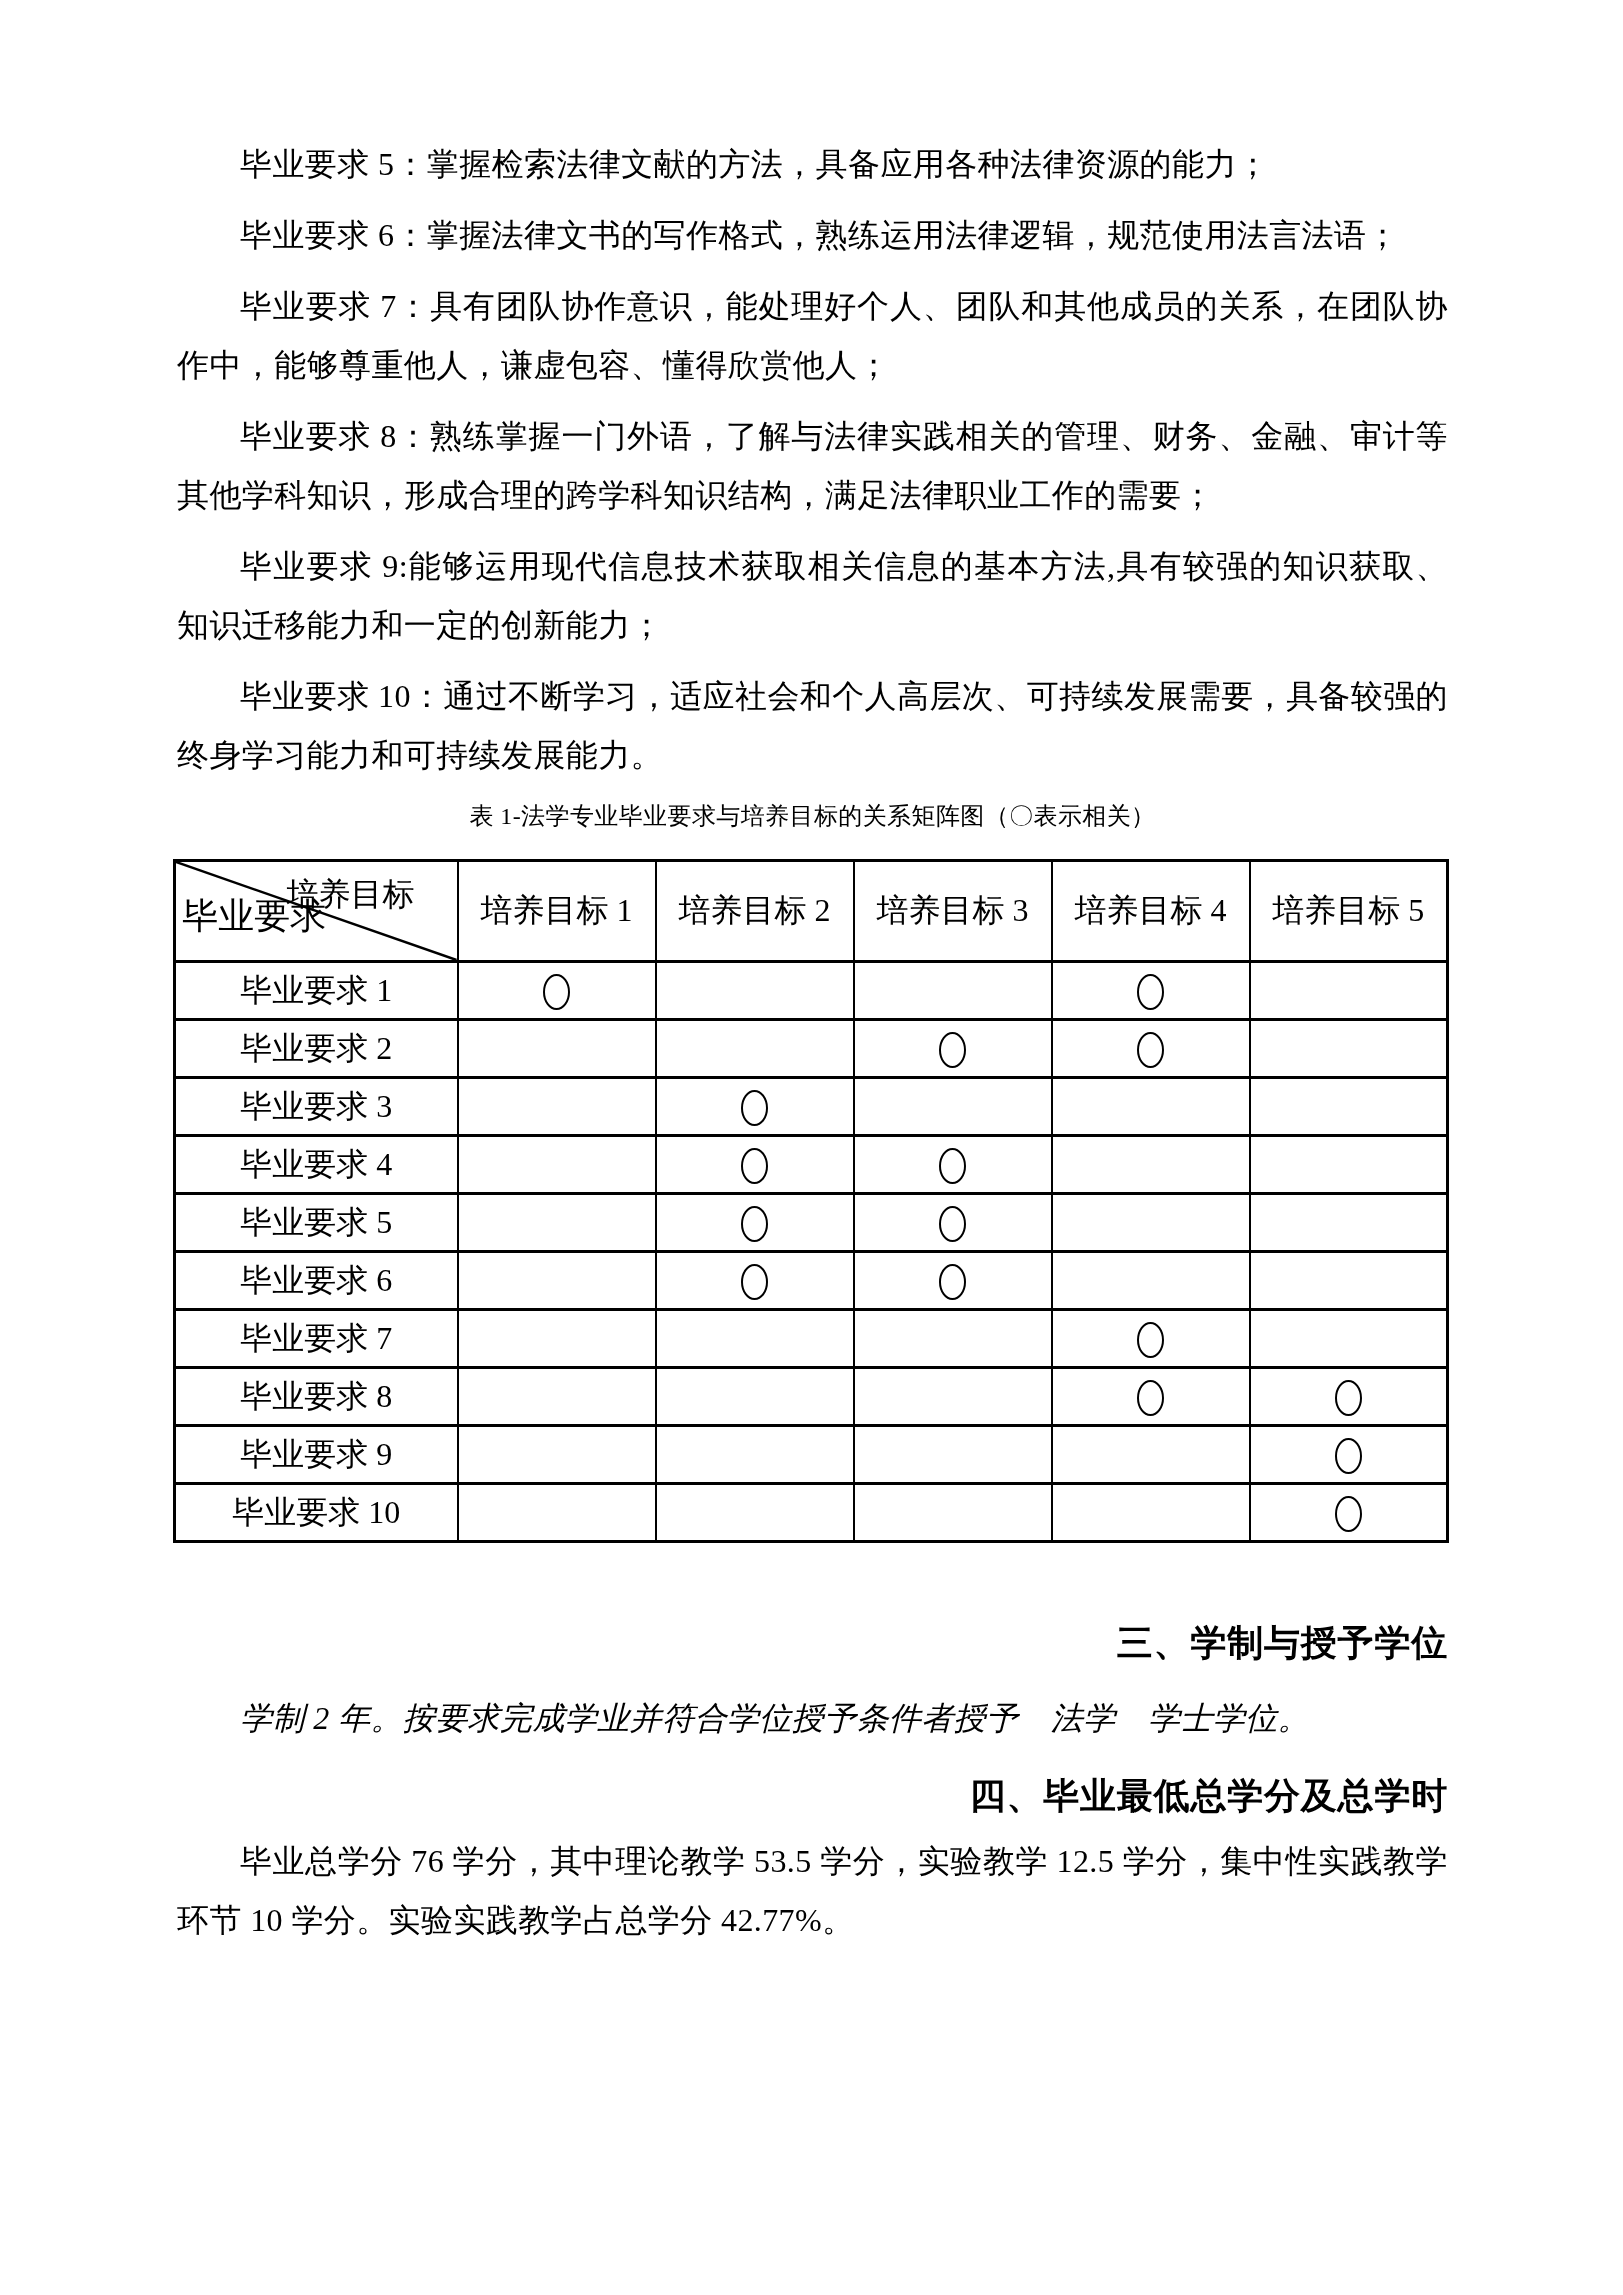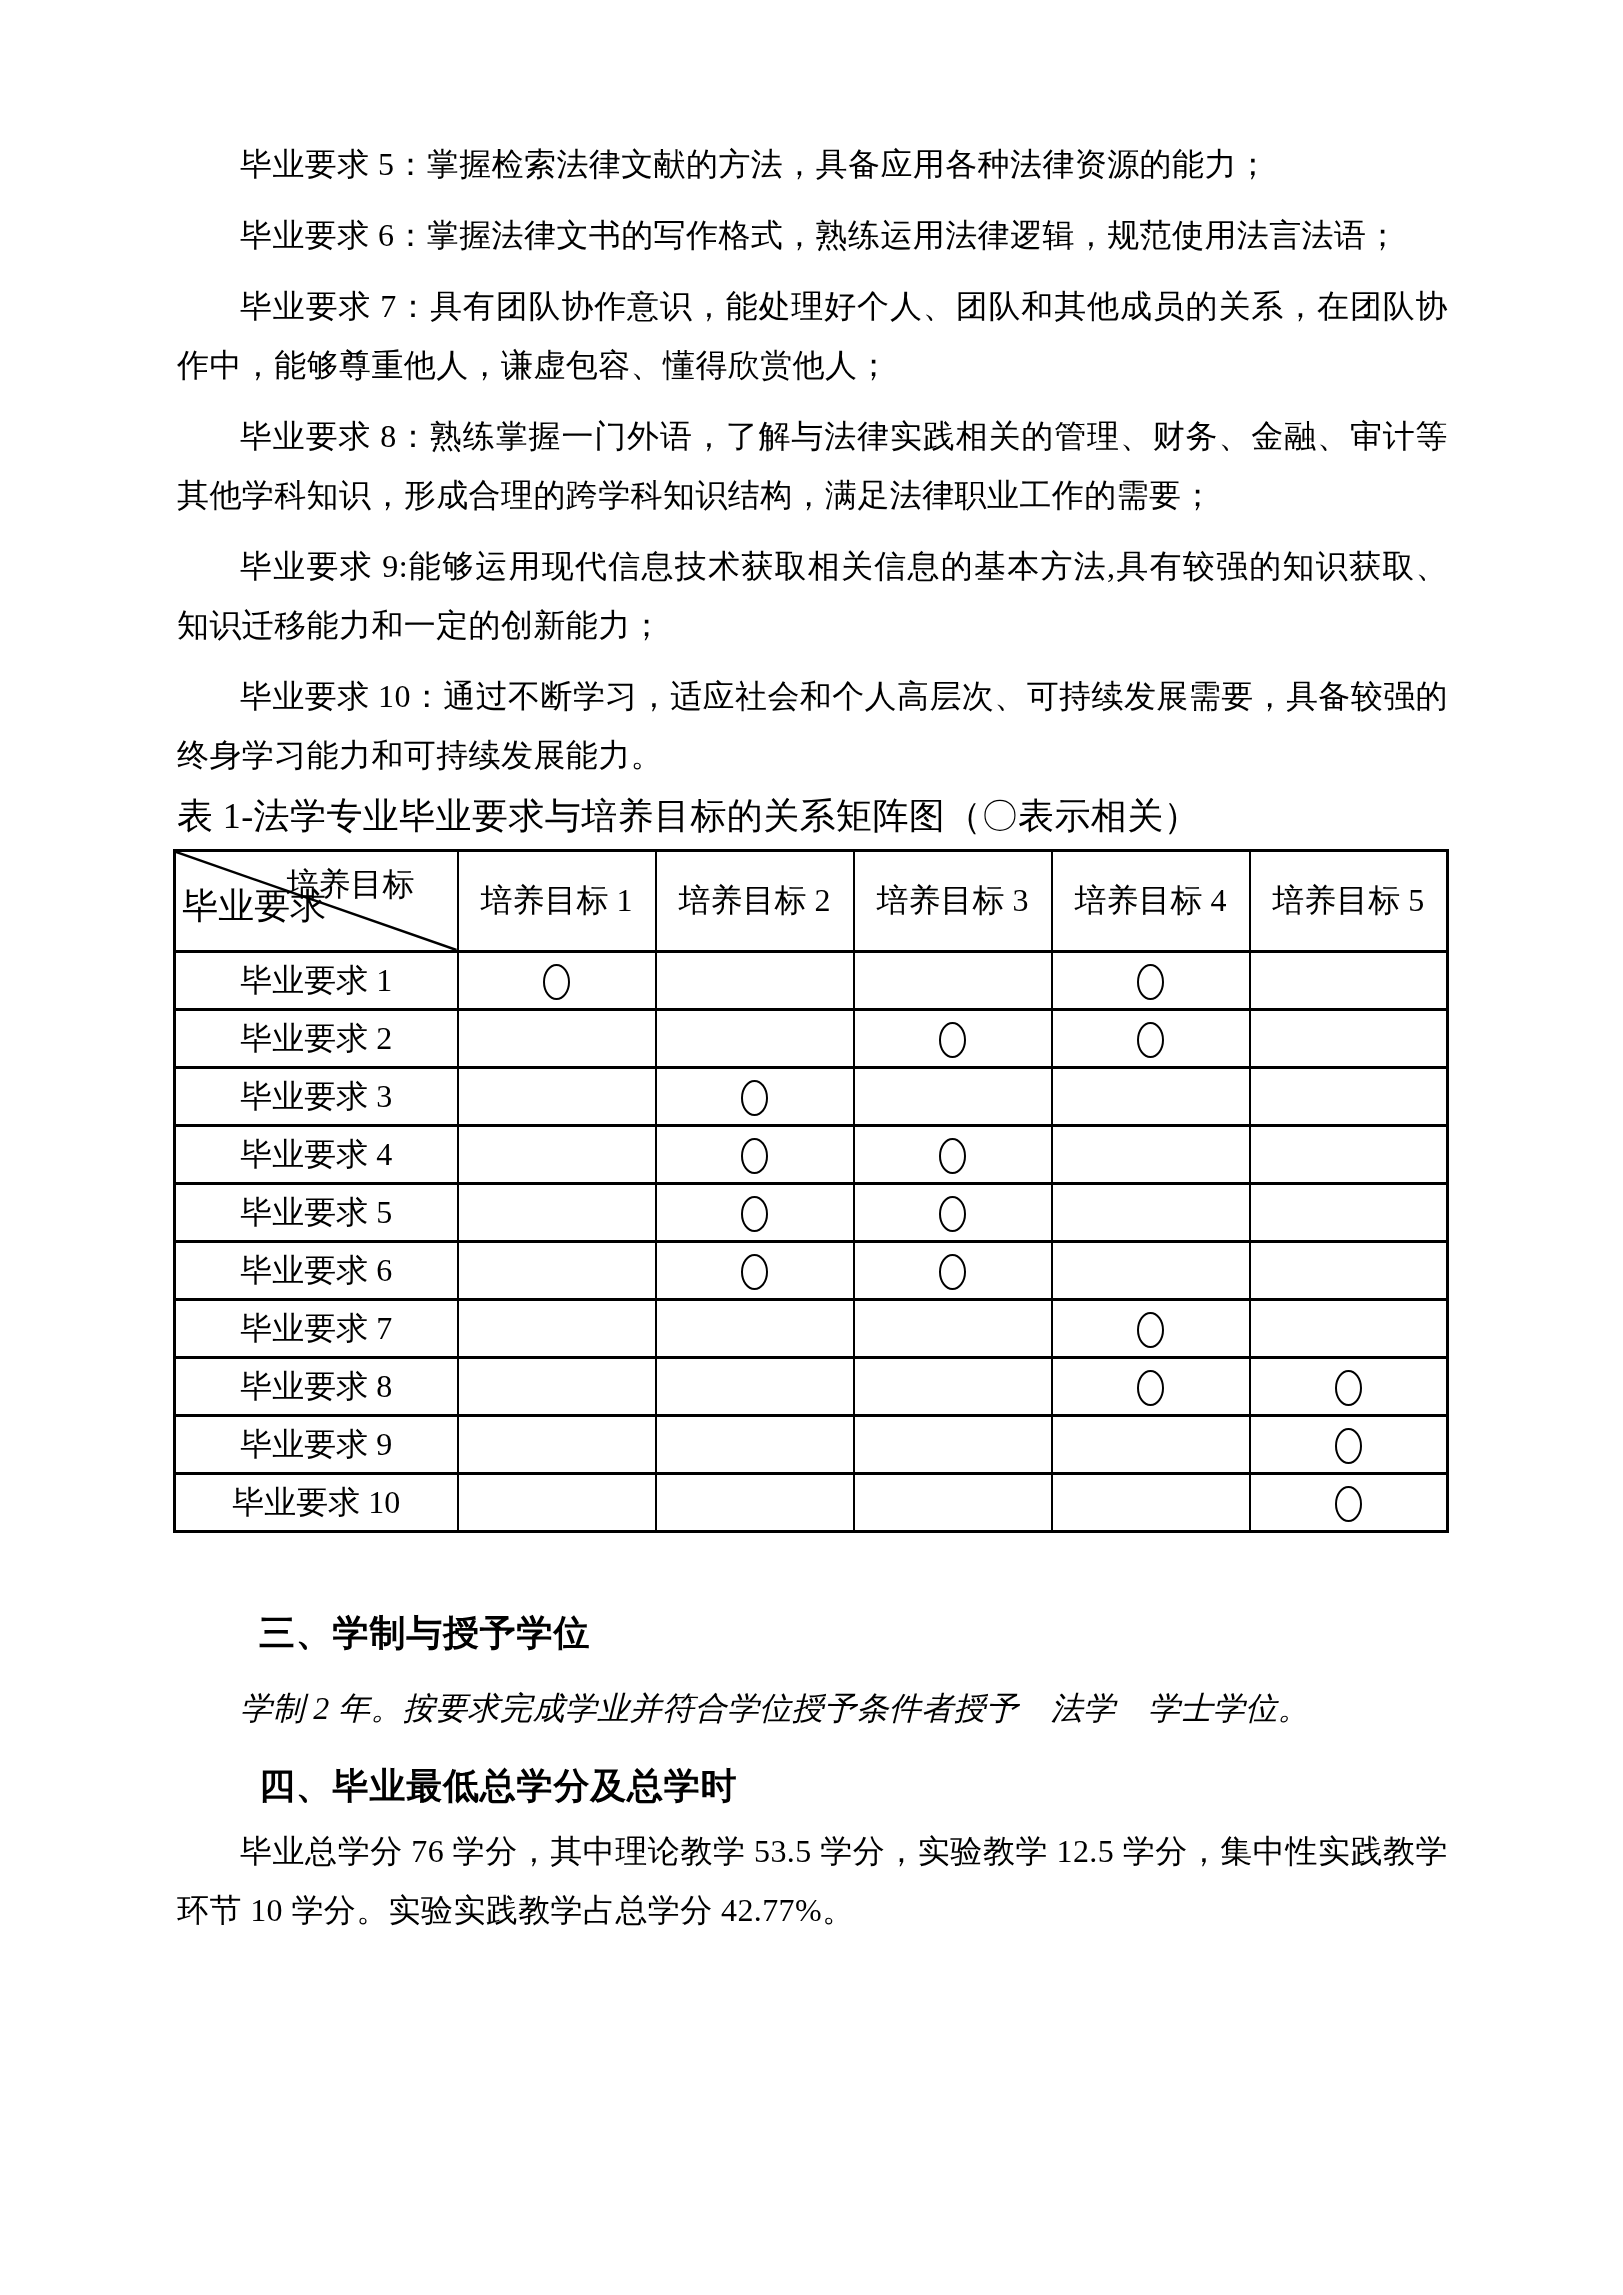--- a/index.html
+++ b/index.html
@@ -16,24 +16,24 @@
   }
   .para{
     font-size:32px;
     line-height:59px;
     margin:0 0 12px 0;
     text-indent:63px;
     text-align:justify;
     letter-spacing:0.4px;
   }
   .table-caption{
-    font-size:36px;
+    font-size:24px;
     line-height:54px;
-    margin:-8px 0 6px 0;
-    text-align:left;
+    margin:-8px 0 16px 0;
+    text-align:center;
     letter-spacing:0.4px;
   }
   table.matrix{
     table-layout:fixed;
     width:1274px;
     margin-left:-4px;
     border-collapse:collapse;
     border:3.2px solid #000;
   }
   table.matrix th, table.matrix td{
@@ -66,20 +66,21 @@
     vertical-align:middle;
     box-sizing:border-box;
   }
   .section-heading{
     font-family:"Liberation Sans","DejaVu Sans",sans-serif;
     font-weight:bold;
     font-size:36px;
     line-height:48px;
     text-indent:82px;
     letter-spacing:0.8px;
+    text-align:right;
   }
   .heading-3{margin:76px 0 0 0;}
   .heading-4{margin:24px 0 0 0;}
   .section-para{
     font-size:32px;
     line-height:59px;
     text-indent:63px;
     text-align:justify;
     letter-spacing:0.4px;
   }

